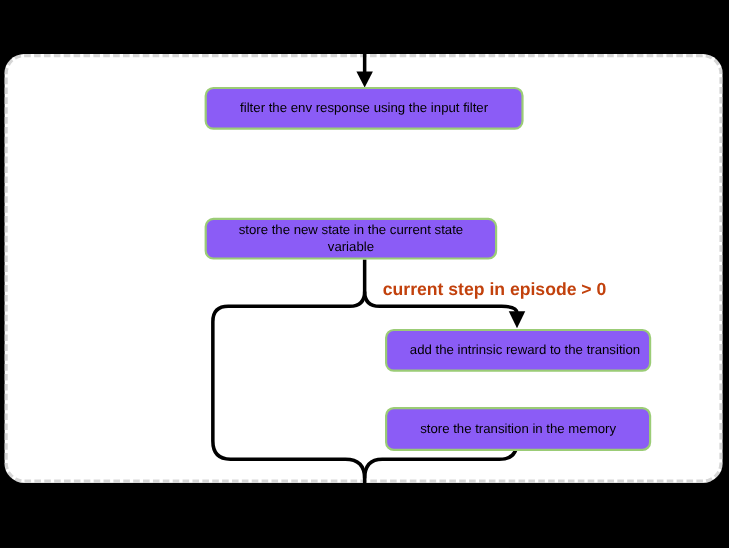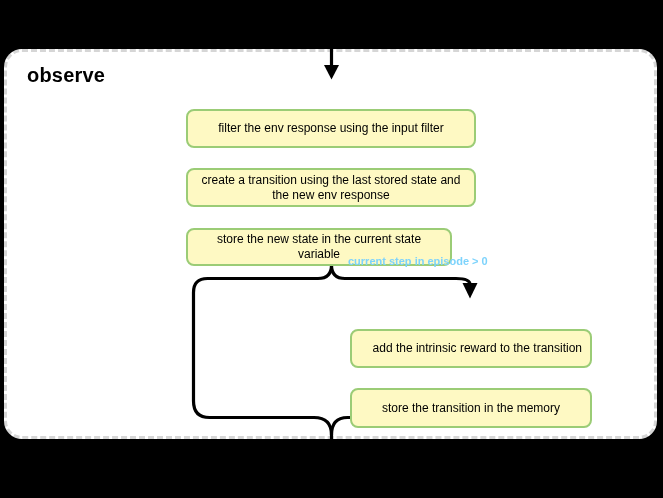--- a/index.html
+++ b/index.html
@@ -48,47 +48,46 @@
     left: 27px;
     top: 64px;
     font-size: 20px;
     font-weight: bold;
     color: #000000;
     letter-spacing: 0.2px;
   }
   .node {
     position: absolute;
     box-sizing: border-box;
-    background: #fef9c3;
+    background: #8b5cf6;
     border: 2.5px solid #9bcc76;
     border-radius: 8px;
     display: flex;
     align-items: center;
     justify-content: center;
     text-align: center;
     padding: 16px 8px;
-    margin-top: 30px;
   }
   .node .node-label {
     font-size: 12px;
     line-height: 15px;
     color: #000000;
   }
   .node-1 { left: 186px; top: 79px;  width: 290px; height: 39px; }
   .node-2 { left: 186px; top: 138px; width: 290px; height: 39px; }
   .node-3 { left: 186px; top: 198px; width: 266px; height: 38px; }
   .node-4 { left: 350px; top: 299px; width: 242px; height: 39px; justify-content: flex-end; }
-  .node-5 { left: 350px; top: 358px; width: 242px; height: 40px; }
+  .node-5 { left: 350px; top: 370px; width: 242px; height: 40px; }
   .condition-label {
     position: absolute;
     left: 348px;
     top: 255px;
-    font-size: 11px;
+    font-size: 16px;
     font-weight: bold;
-    color: #7dd3fc;
+    color: #c2410c;
     white-space: nowrap;
   }
 </style>
 </head>
 <body>
 
 <div class="stage">
 
   <div class="group-container"></div>
 
@@ -98,29 +97,25 @@
     <polygon points="331.5,79.5 324,65 339,65"></polygon>
 
     <path d="M 331.5 236 L 331.5 265 Q 331.5 278.5 318 278.5 L 207.5 278.5 Q 193.5 278.5 193.5 292.5 L 193.5 401 Q 193.5 417.5 209.5 417.5 L 314 417.5 Q 331.5 417.5 331.5 435 L 331.5 472"></path>
 
     <path d="M 331.5 265 Q 331.5 278.5 345 278.5 L 456 278.5 Q 470 278.5 470 284.5"></path>
     <polygon points="470,298.5 462.5,283 477.5,283"></polygon>
 
     <path d="M 470 398 L 470 401.5 Q 470 417.5 454 417.5 L 347.5 417.5 Q 331.5 417.5 331.5 435"></path>
   </svg>
 
-  <div class="group-title">observe</div>
 
   <div class="node node-1">
     <span class="node-label">filter the env response using the input filter</span>
   </div>
 
-  <div class="node node-2">
-    <span class="node-label">create a transition using the last stored state and the new env response</span>
-  </div>
 
   <div class="node node-3">
     <span class="node-label">store the new state in the current state variable</span>
   </div>
 
   <div class="node node-4">
     <span class="node-label">add the intrinsic reward to the transition</span>
   </div>
 
   <div class="node node-5">

